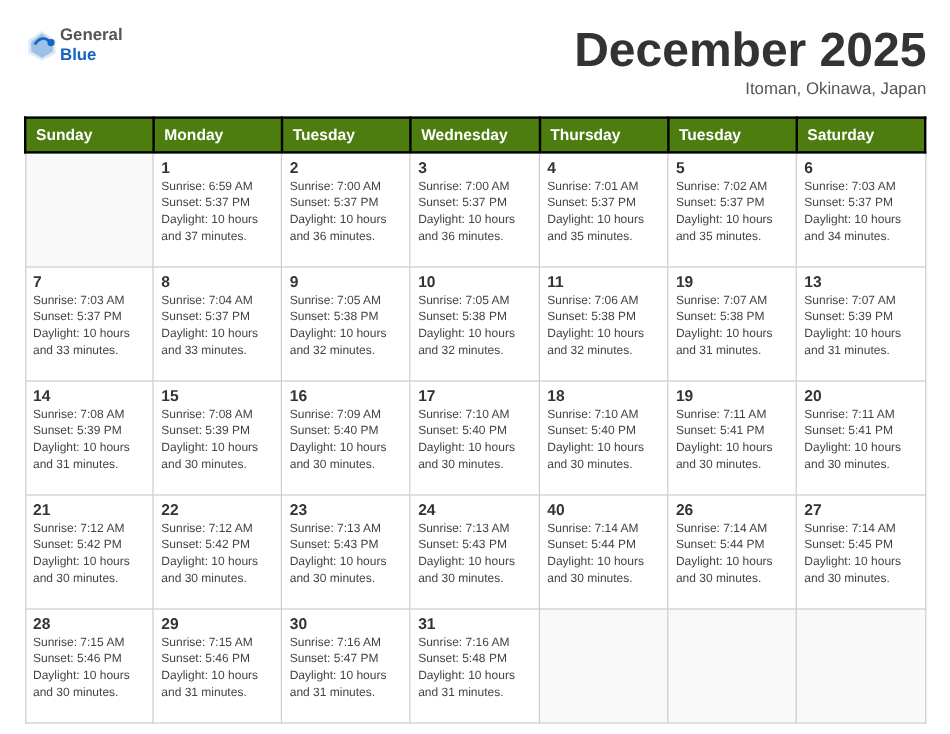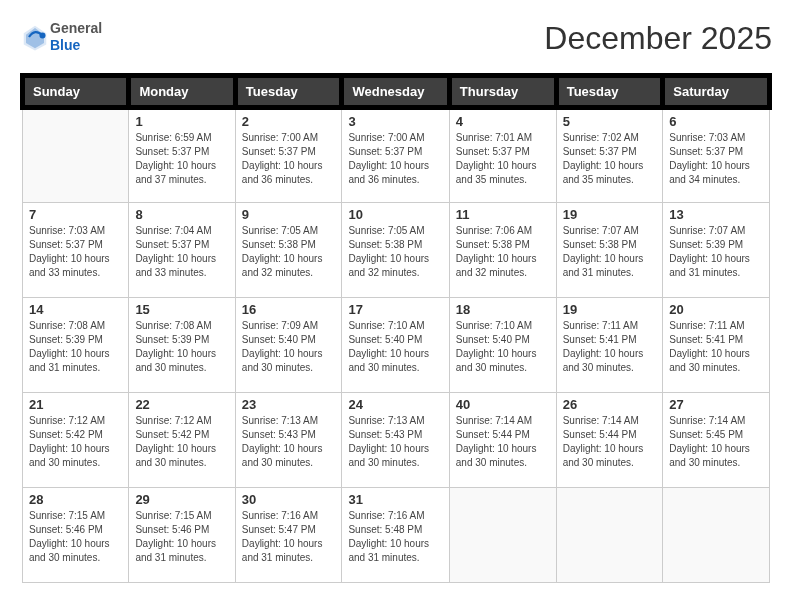--- a/index.html
+++ b/index.html
@@ -29,40 +29,40 @@
     .logo-general { color: #555; }
     .logo-blue { color: #1565c0; }
     .logo-icon {
       width: 30px;
       height: 30px;
     }
     .title-section {
       text-align: right;
     }
     .month-title {
-      font-size: 32px;
-      font-weight: normal;
+      font-size: 40px;
+      font-weight: bold;
       color: #333;
     }
     .location {
       font-size: 14px;
       color: #555;
     }
     .calendar {
       width: 100%;
       border-collapse: collapse;
       border: 1px solid #ccc;
     }
     .calendar th {
-      background: #404040;
+      background: #4d7c0f;
       color: #fff;
       font-size: 13px;
       padding: 6px 8px;
       text-align: left;
-      border: 5px solid #000000;
+      border: 2px solid #000000;
     }
     .calendar td {
       border: 1px solid #ccc;
       vertical-align: top;
       padding: 4px 6px;
       font-size: 10.5px;
       color: #333;
       width: 108px;
       min-height: 85px;
       height: 95px;
@@ -93,20 +93,21 @@
       <path d="M12,20 Q20,8 30,18" stroke="#1565c0" stroke-width="3" fill="none"></path>
       <circle cx="30" cy="18" r="4" fill="#1565c0"></circle>
     </svg>
     <div class="logo-text">
       <div class="logo-general">General</div>
       <div class="logo-blue">Blue</div>
     </div>
   </div>
   <div class="title-section">
     <div class="month-title">December 2025</div>
+    <div class="location">Itoman, Okinawa, Japan</div>
   </div>
 </div>
 
 <table class="calendar">
   <thead>
     <tr>
     <th>Sunday</th>
         <th>Monday</th>
         <th>Tuesday</th>
         <th>Wednesday</th>

